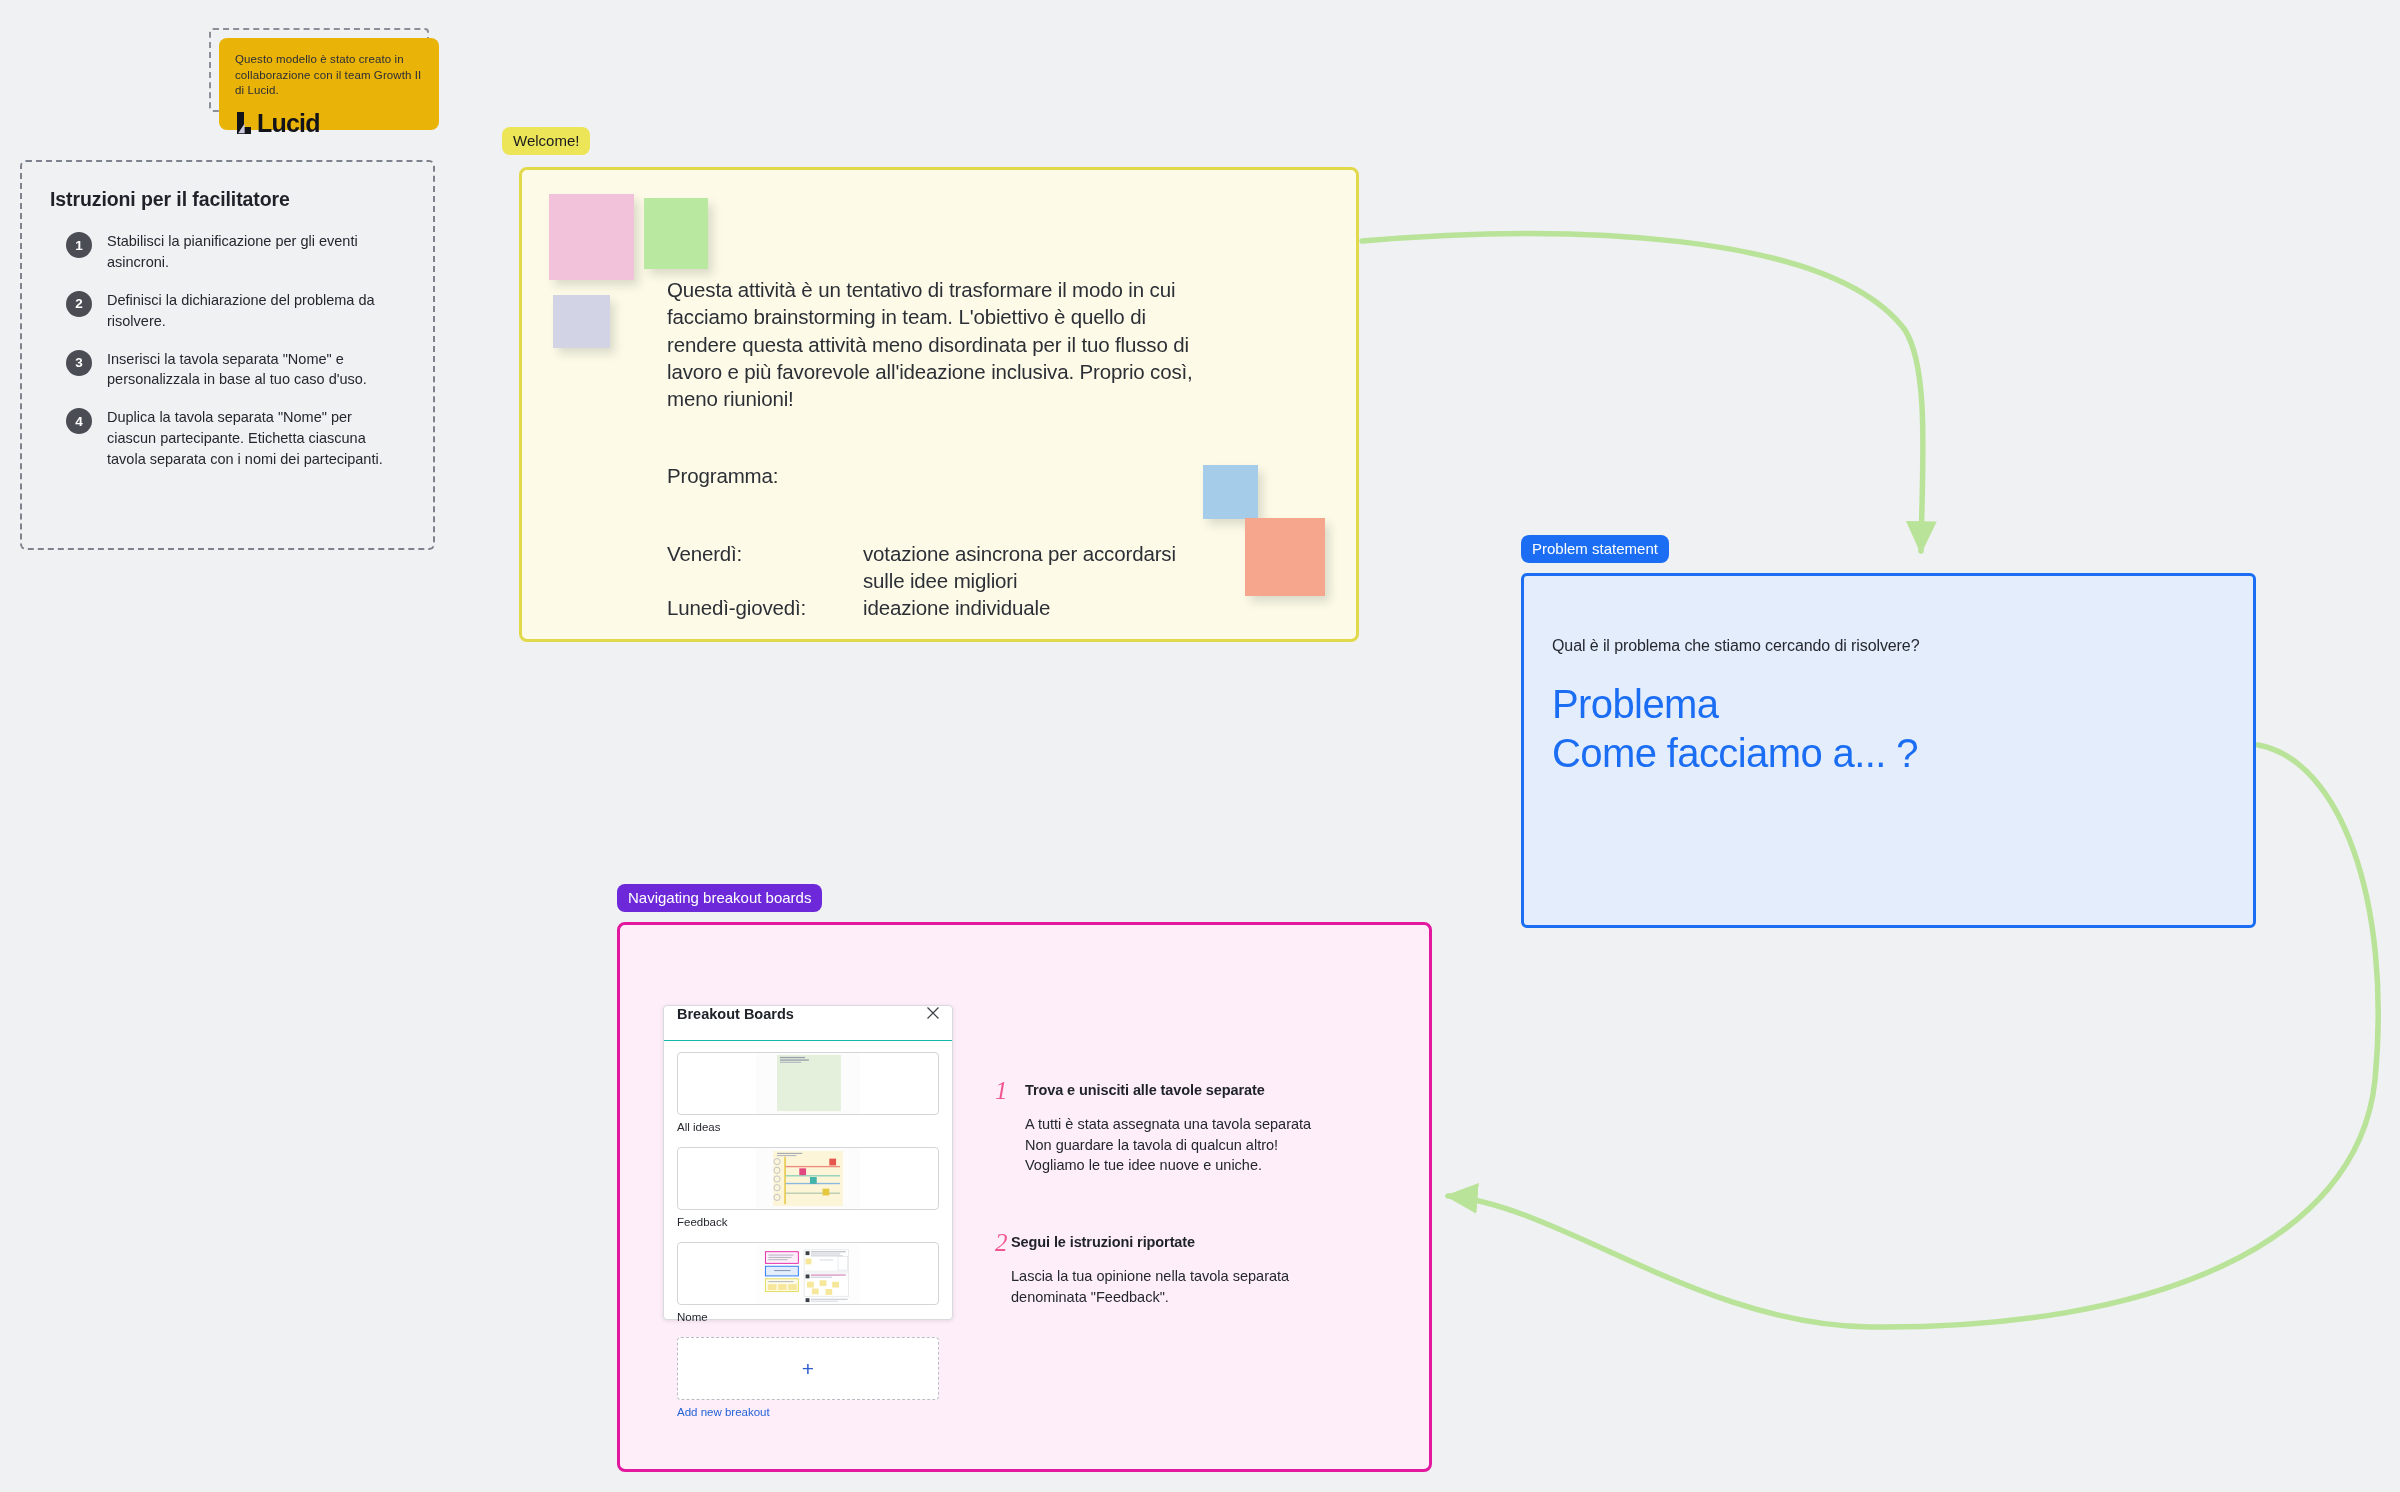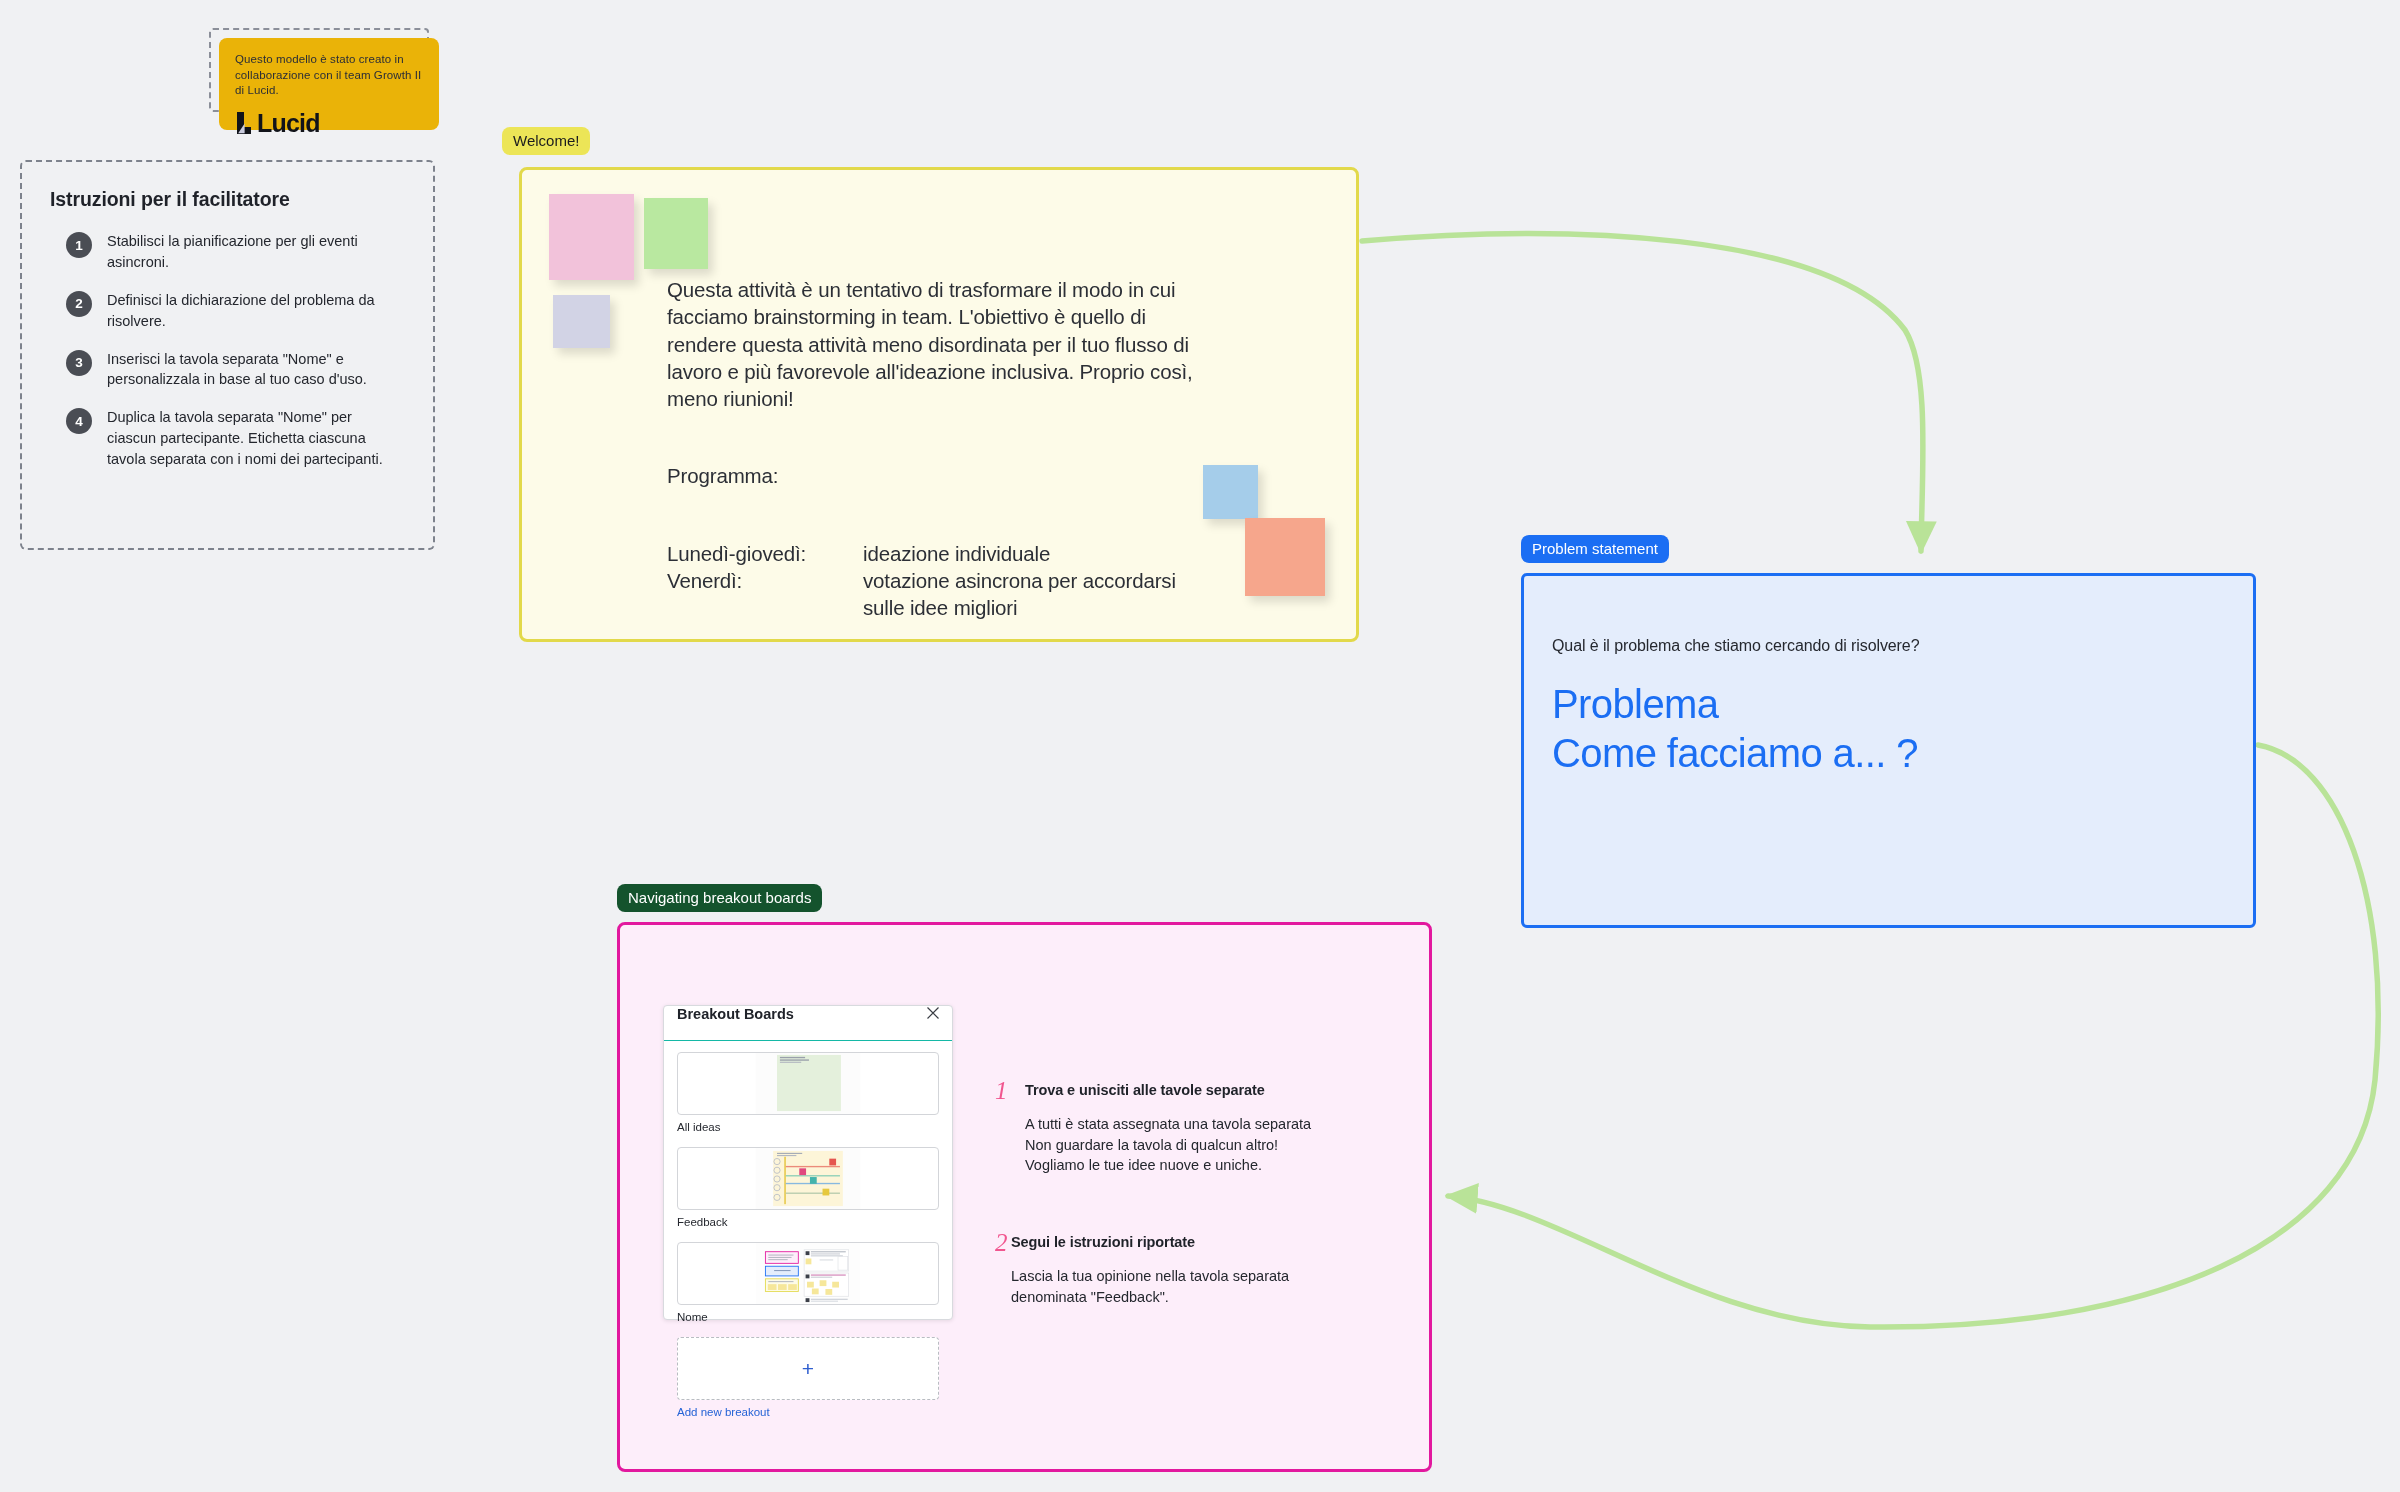--- a/index.html
+++ b/index.html
@@ -85,21 +85,21 @@
   .problem-q {
     position: absolute; left: 1552px; top: 637px; width: 600px;
     font-size: 16px; color: #25282f; letter-spacing: -0.1px;
   }
   .problem-head {
     position: absolute; left: 1552px; top: 680px; width: 650px;
     font-size: 40px; line-height: 1.22; color: #1b6ef3; letter-spacing: -0.6px;
   }
 
   
-  .nav-tag { left: 617px; top: 884px; background: #14532d; color: #fff; }
+  .nav-tag { left: 617px; top: 884px; background: #6d28d9; color: #fff; }
   .nav-frame {
     position: absolute; left: 617px; top: 922px; width: 815px; height: 550px;
     background: #fdeefa; border: 3px solid #e2189e; border-radius: 8px;
   }
 
   
   .bb-dialog {
     position: absolute; left: 663px; top: 1005px; width: 290px; height: 315px;
     background: #fff; border: 1px solid #d8dade; border-radius: 4px;
     box-shadow: 0 1px 4px rgba(0,0,0,0.10);
@@ -195,26 +195,26 @@
   <div class="note n-lav"></div>
   <div class="note n-blue"></div>
   <div class="note n-orange"></div>
 
   <div class="welcome-body">
     <div>Questa attività è un tentativo di trasformare il modo in cui facciamo brainstorming in team. L'obiettivo è quello di rendere questa attività meno disordinata per il tuo flusso di lavoro e più favorevole all'ideazione inclusiva. Proprio così, meno riunioni!</div>
     <div class="welcome-gap"></div>
     <div>Programma:</div>
     <div class="welcome-gap"></div>
     <div class="sched-row">
+      <span class="sched-key">Venerdì:</span>
+      <span>votazione asincrona per accordarsi sulle idee migliori</span>
+    </div>
+    <div class="sched-row">
       <span class="sched-key">Lunedì-giovedì:</span>
       <span>ideazione individuale</span>
-    </div>
-    <div class="sched-row">
-      <span class="sched-key">Venerdì:</span>
-      <span>votazione asincrona per accordarsi sulle idee migliori</span>
     </div>
   </div>
 
   <div class="frame-tag problem-tag">Problem statement</div>
   <div class="problem-frame"></div>
   <div class="problem-q">Qual è il problema che stiamo cercando di risolvere?</div>
   <div class="problem-head">
     <div>Problema</div>
     <div>Come facciamo a... ?</div>
   </div>

